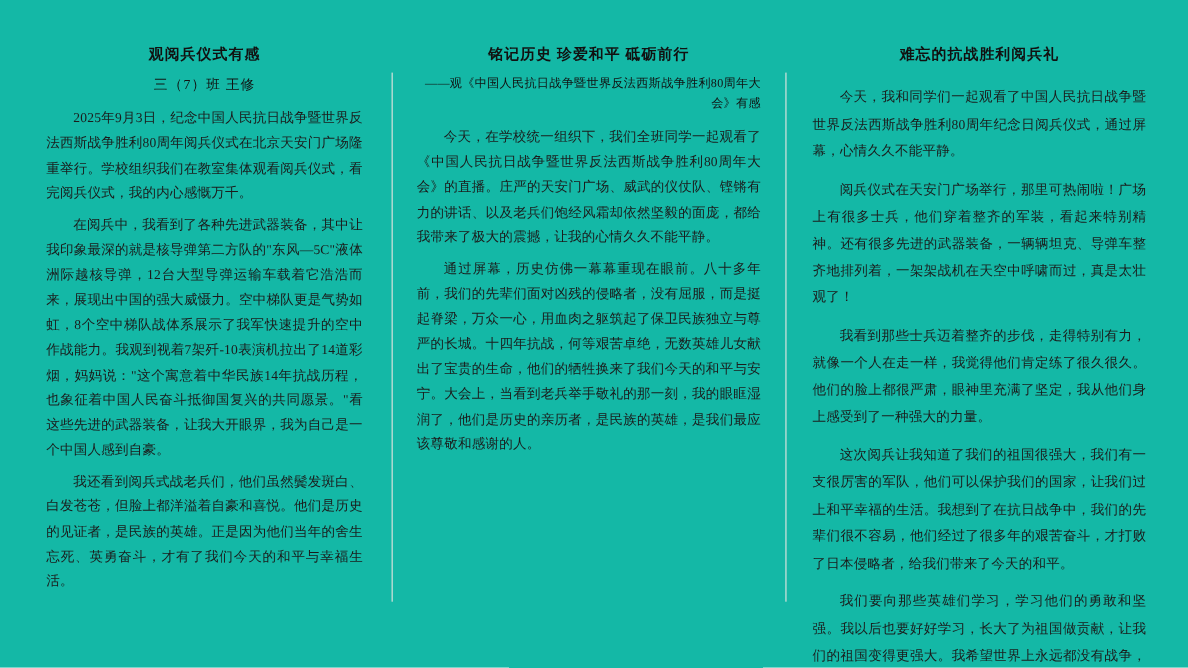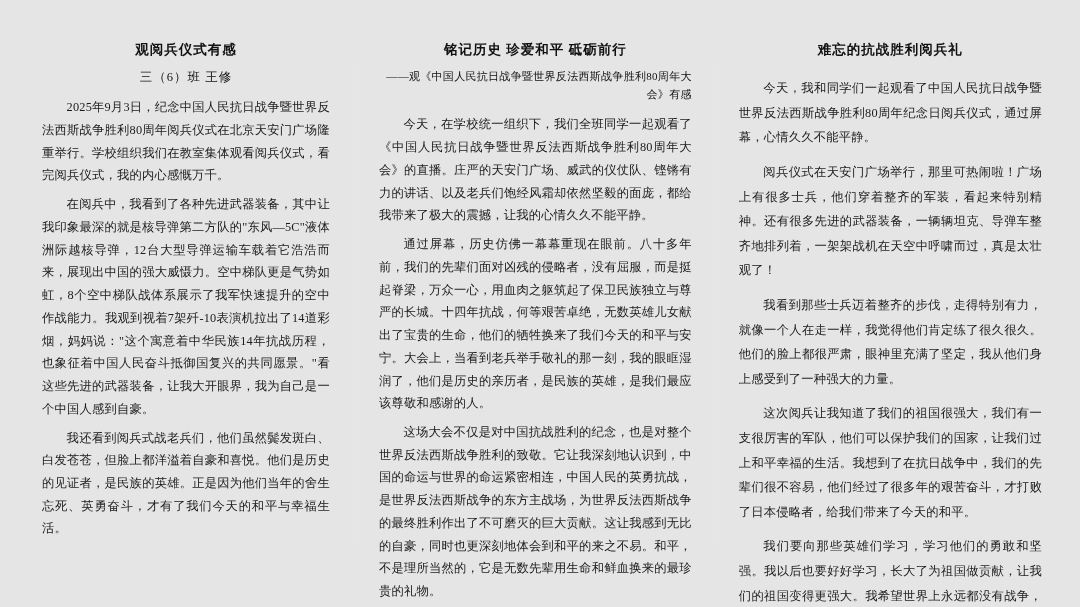--- a/index.html
+++ b/index.html
@@ -11,21 +11,21 @@
     width: 1080px;
     height: 607px;
     font-family: "Liberation Serif", "DejaVu Serif", serif;
     color: #1a1a1a;
     overflow: hidden;
   }
   .page {
     position: relative;
     width: 1080px;
     height: 607px;
-    background: #e5e5e5;
+    background: #14b8a6;
     display: flex;
     box-sizing: border-box;
     padding: 40px 18px 20px 18px;
   }
   .column {
     box-sizing: border-box;
     position: relative;
   }
   .col-1 { width: 350px; padding: 0 26px 0 24px; }
   .col-2 { width: 370px; padding: 0 22px 0 22px; }
@@ -84,34 +84,33 @@
     margin-bottom: 8px;
   }
 </style>
 </head>
 <body>
 
 <div class="page">
 
   <div class="column col-1">
     <div class="doc-title">观阅兵仪式有感</div>
-    <div class="doc-subtitle">三（6）班  王修</div>
+    <div class="doc-subtitle">三（7）班  王修</div>
     <p class="para">2025年9月3日，纪念中国人民抗日战争暨世界反法西斯战争胜利80周年阅兵仪式在北京天安门广场隆重举行。学校组织我们在教室集体观看阅兵仪式，看完阅兵仪式，我的内心感慨万千。</p>
     <p class="para">在阅兵中，我看到了各种先进武器装备，其中让我印象最深的就是核导弹第二方队的"东风—5C"液体洲际越核导弹，12台大型导弹运输车载着它浩浩而来，展现出中国的强大威慑力。空中梯队更是气势如虹，8个空中梯队战体系展示了我军快速提升的空中作战能力。我观到视着7架歼-10表演机拉出了14道彩烟，妈妈说："这个寓意着中华民族14年抗战历程，也象征着中国人民奋斗抵御国复兴的共同愿景。"看这些先进的武器装备，让我大开眼界，我为自己是一个中国人感到自豪。</p>
     <p class="para">我还看到阅兵式战老兵们，他们虽然鬓发斑白、白发苍苍，但脸上都洋溢着自豪和喜悦。他们是历史的见证者，是民族的英雄。正是因为他们当年的舍生忘死、英勇奋斗，才有了我们今天的和平与幸福生活。</p>
   </div>
 
   <div class="divider"></div>
 
   <div class="column col-2">
     <div class="doc-title">铭记历史  珍爱和平  砥砺前行</div>
     <div class="doc-subtitle-left">——观《中国人民抗日战争暨世界反法西斯战争胜利80周年大会》有感</div>
     <p class="para">今天，在学校统一组织下，我们全班同学一起观看了《中国人民抗日战争暨世界反法西斯战争胜利80周年大会》的直播。庄严的天安门广场、威武的仪仗队、铿锵有力的讲话、以及老兵们饱经风霜却依然坚毅的面庞，都给我带来了极大的震撼，让我的心情久久不能平静。</p>
     <p class="para">通过屏幕，历史仿佛一幕幕重现在眼前。八十多年前，我们的先辈们面对凶残的侵略者，没有屈服，而是挺起脊梁，万众一心，用血肉之躯筑起了保卫民族独立与尊严的长城。十四年抗战，何等艰苦卓绝，无数英雄儿女献出了宝贵的生命，他们的牺牲换来了我们今天的和平与安宁。大会上，当看到老兵举手敬礼的那一刻，我的眼眶湿润了，他们是历史的亲历者，是民族的英雄，是我们最应该尊敬和感谢的人。</p>
-    <p class="para">这场大会不仅是对中国抗战胜利的纪念，也是对整个世界反法西斯战争胜利的致敬。它让我深刻地认识到，中国的命运与世界的命运紧密相连，中国人民的英勇抗战，是世界反法西斯战争的东方主战场，为世界反法西斯战争的最终胜利作出了不可磨灭的巨大贡献。这让我感到无比的自豪，同时也更深刻地体会到和平的来之不易。和平，不是理所当然的，它是无数先辈用生命和鲜血换来的最珍贵的礼物。</p>
   </div>
 
   <div class="divider"></div>
 
   <div class="column col-3">
     <div class="doc-title">难忘的抗战胜利阅兵礼</div>
     <p class="para">今天，我和同学们一起观看了中国人民抗日战争暨世界反法西斯战争胜利80周年纪念日阅兵仪式，通过屏幕，心情久久不能平静。</p>
     <p class="para">阅兵仪式在天安门广场举行，那里可热闹啦！广场上有很多士兵，他们穿着整齐的军装，看起来特别精神。还有很多先进的武器装备，一辆辆坦克、导弹车整齐地排列着，一架架战机在天空中呼啸而过，真是太壮观了！</p>
     <p class="para">我看到那些士兵迈着整齐的步伐，走得特别有力，就像一个人在走一样，我觉得他们肯定练了很久很久。他们的脸上都很严肃，眼神里充满了坚定，我从他们身上感受到了一种强大的力量。</p>
     <p class="para">这次阅兵让我知道了我们的祖国很强大，我们有一支很厉害的军队，他们可以保护我们的国家，让我们过上和平幸福的生活。我想到了在抗日战争中，我们的先辈们很不容易，他们经过了很多年的艰苦奋斗，才打败了日本侵略者，给我们带来了今天的和平。</p>

